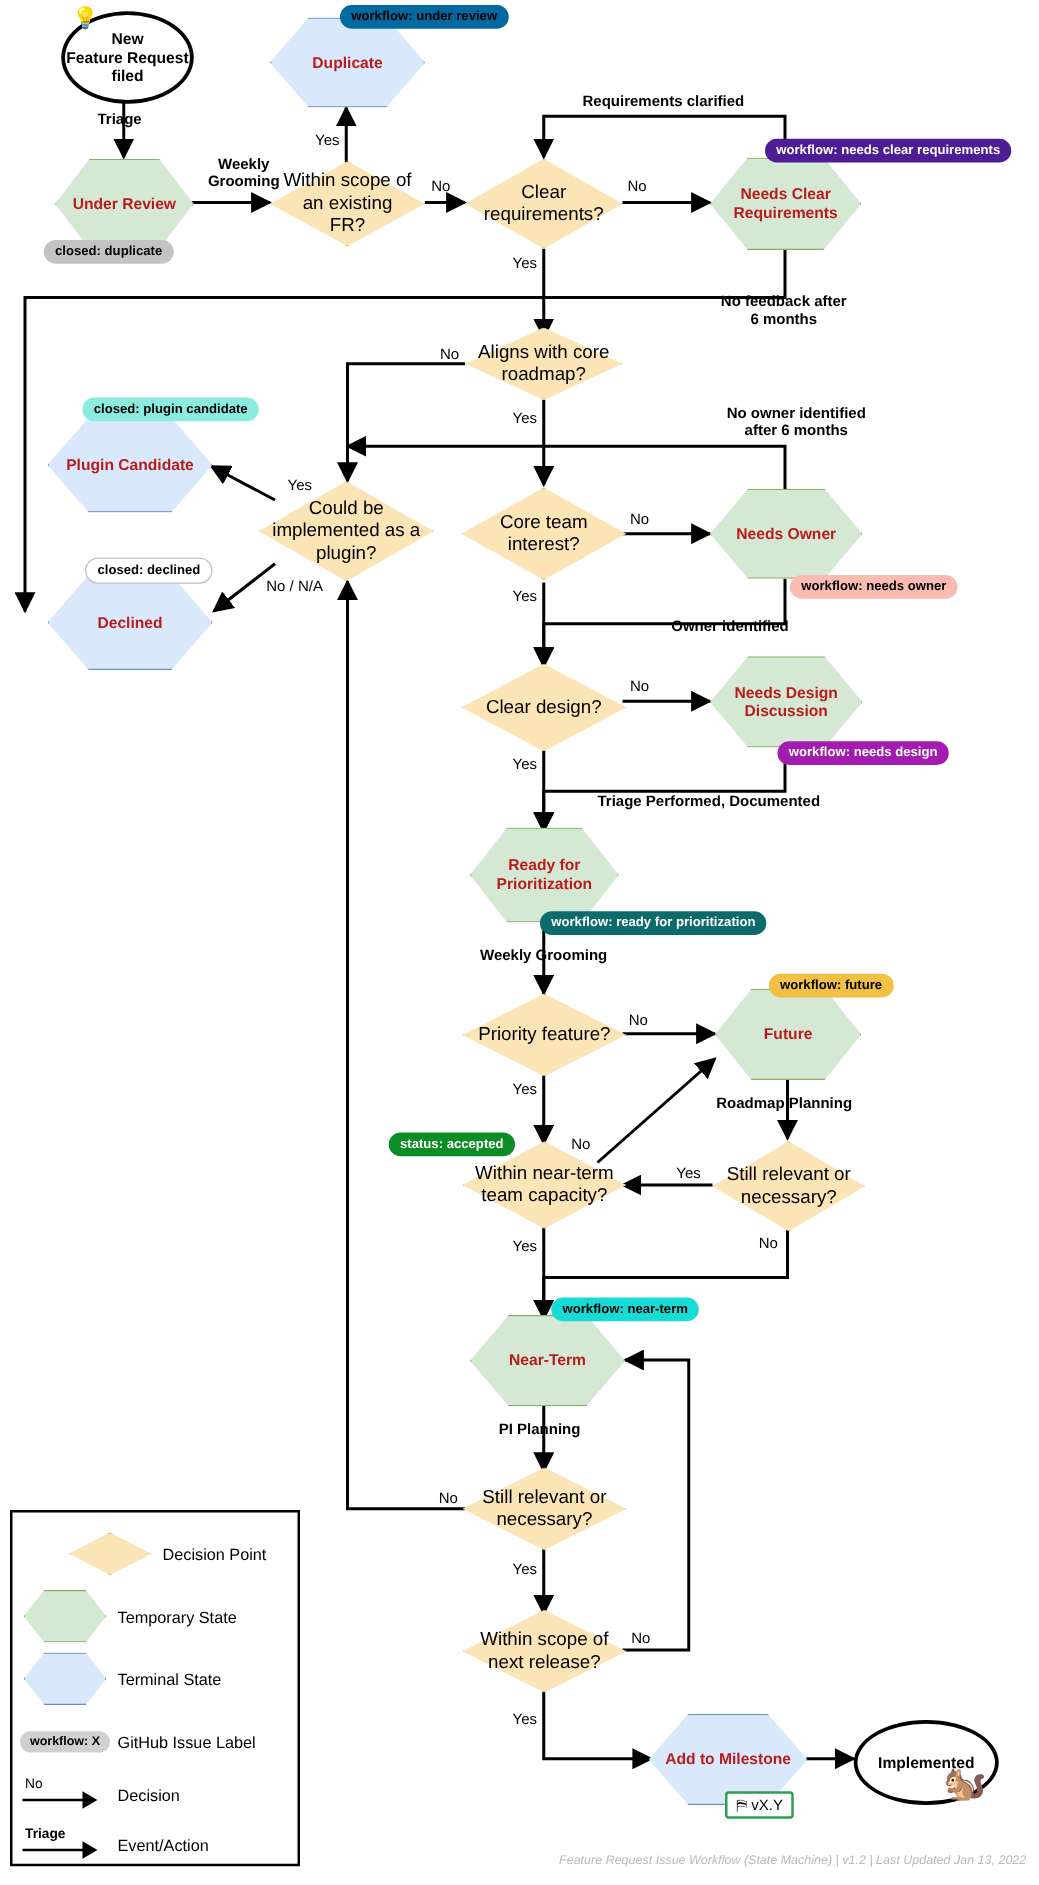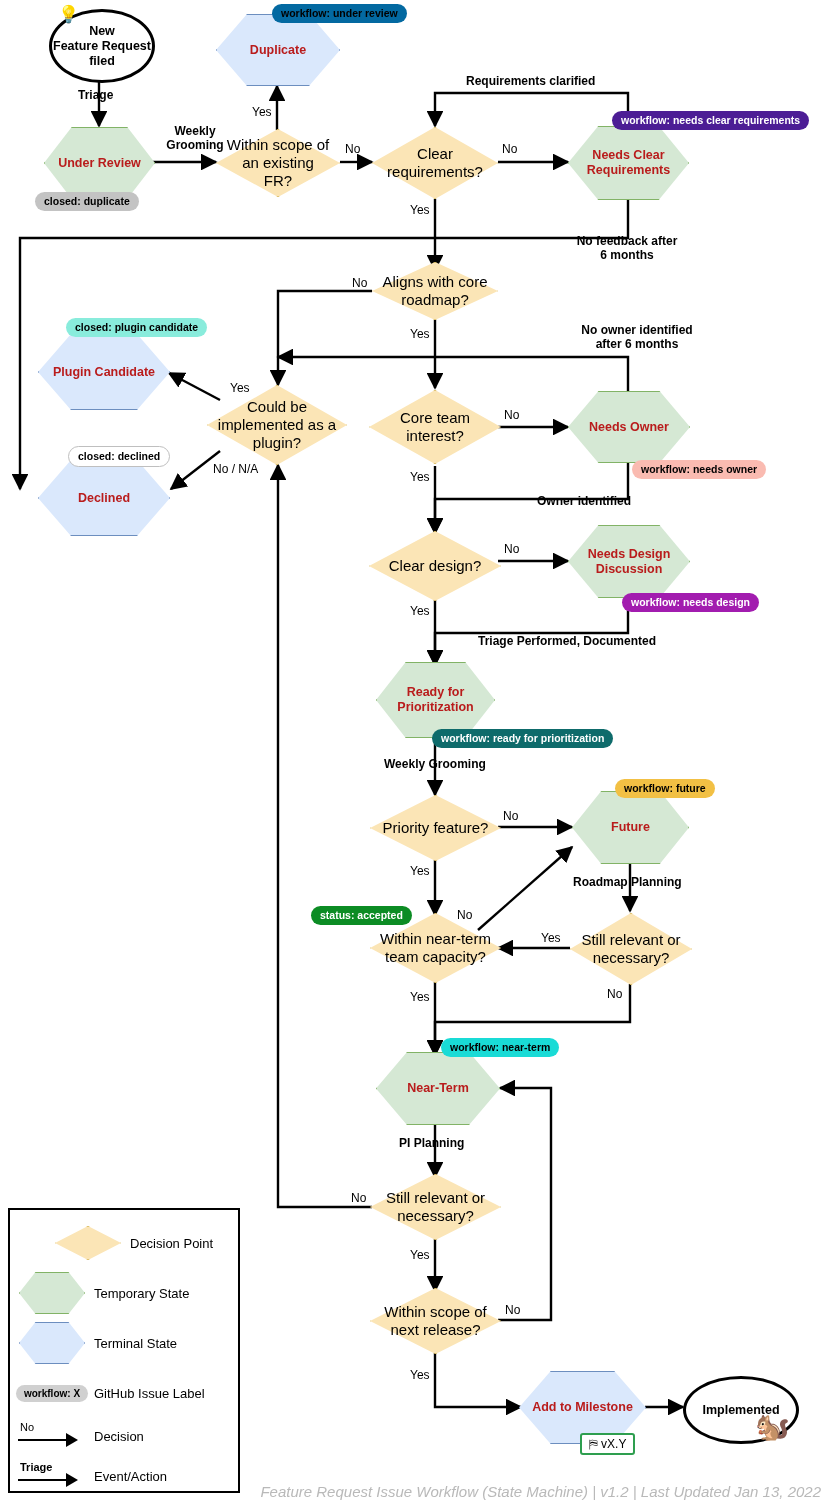--- a/index.html
+++ b/index.html
@@ -46,21 +46,21 @@
       clip-path:polygon(50% 0%,100% 50%,50% 100%,0% 50%);}
   .lg-hex{width:64px;height:40px;clip-path:polygon(25% 0%,75% 0%,100% 50%,75% 100%,25% 100%,0% 50%);}
   .lg-badge{background:#d0d0d0;color:#000;border-radius:9px;padding:3px 8px;font-size:10px;font-weight:bold;}
   .lg-arrowbox{position:relative;width:72px;height:26px;}
   .lg-arrowbox .ln{position:absolute;left:2px;top:16px;width:52px;height:2px;background:#000;}
   .lg-arrowbox .hd{position:absolute;left:50px;top:10px;width:0;height:0;
       border-left:12px solid #000;border-top:7px solid transparent;border-bottom:7px solid transparent;}
   .lg-arrowbox .al{position:absolute;left:4px;top:-2px;font-size:11px;}
   .lg-arrowbox .al.b{font-weight:bold;}
 
-  #footer{position:absolute;right:10px;top:1483px;font-size:15px;font-style:italic;color:#b9b9b9;
+  #footer{position:absolute;right:10px;top:1483px;font-size:10px;font-style:italic;color:#b9b9b9;
       white-space:nowrap;}
 
   .bulb{position:absolute;font-size:17px;z-index:7;}
   .squirrel{position:absolute;font-size:28px;z-index:7;}
   .mstone{position:absolute;border:2px solid #2e9e4f;background:#fff;border-radius:3px;
       padding:2px 7px;font-size:12px;z-index:7;white-space:nowrap;color:#000;}
 </style>
 </head>
 <body>
 

